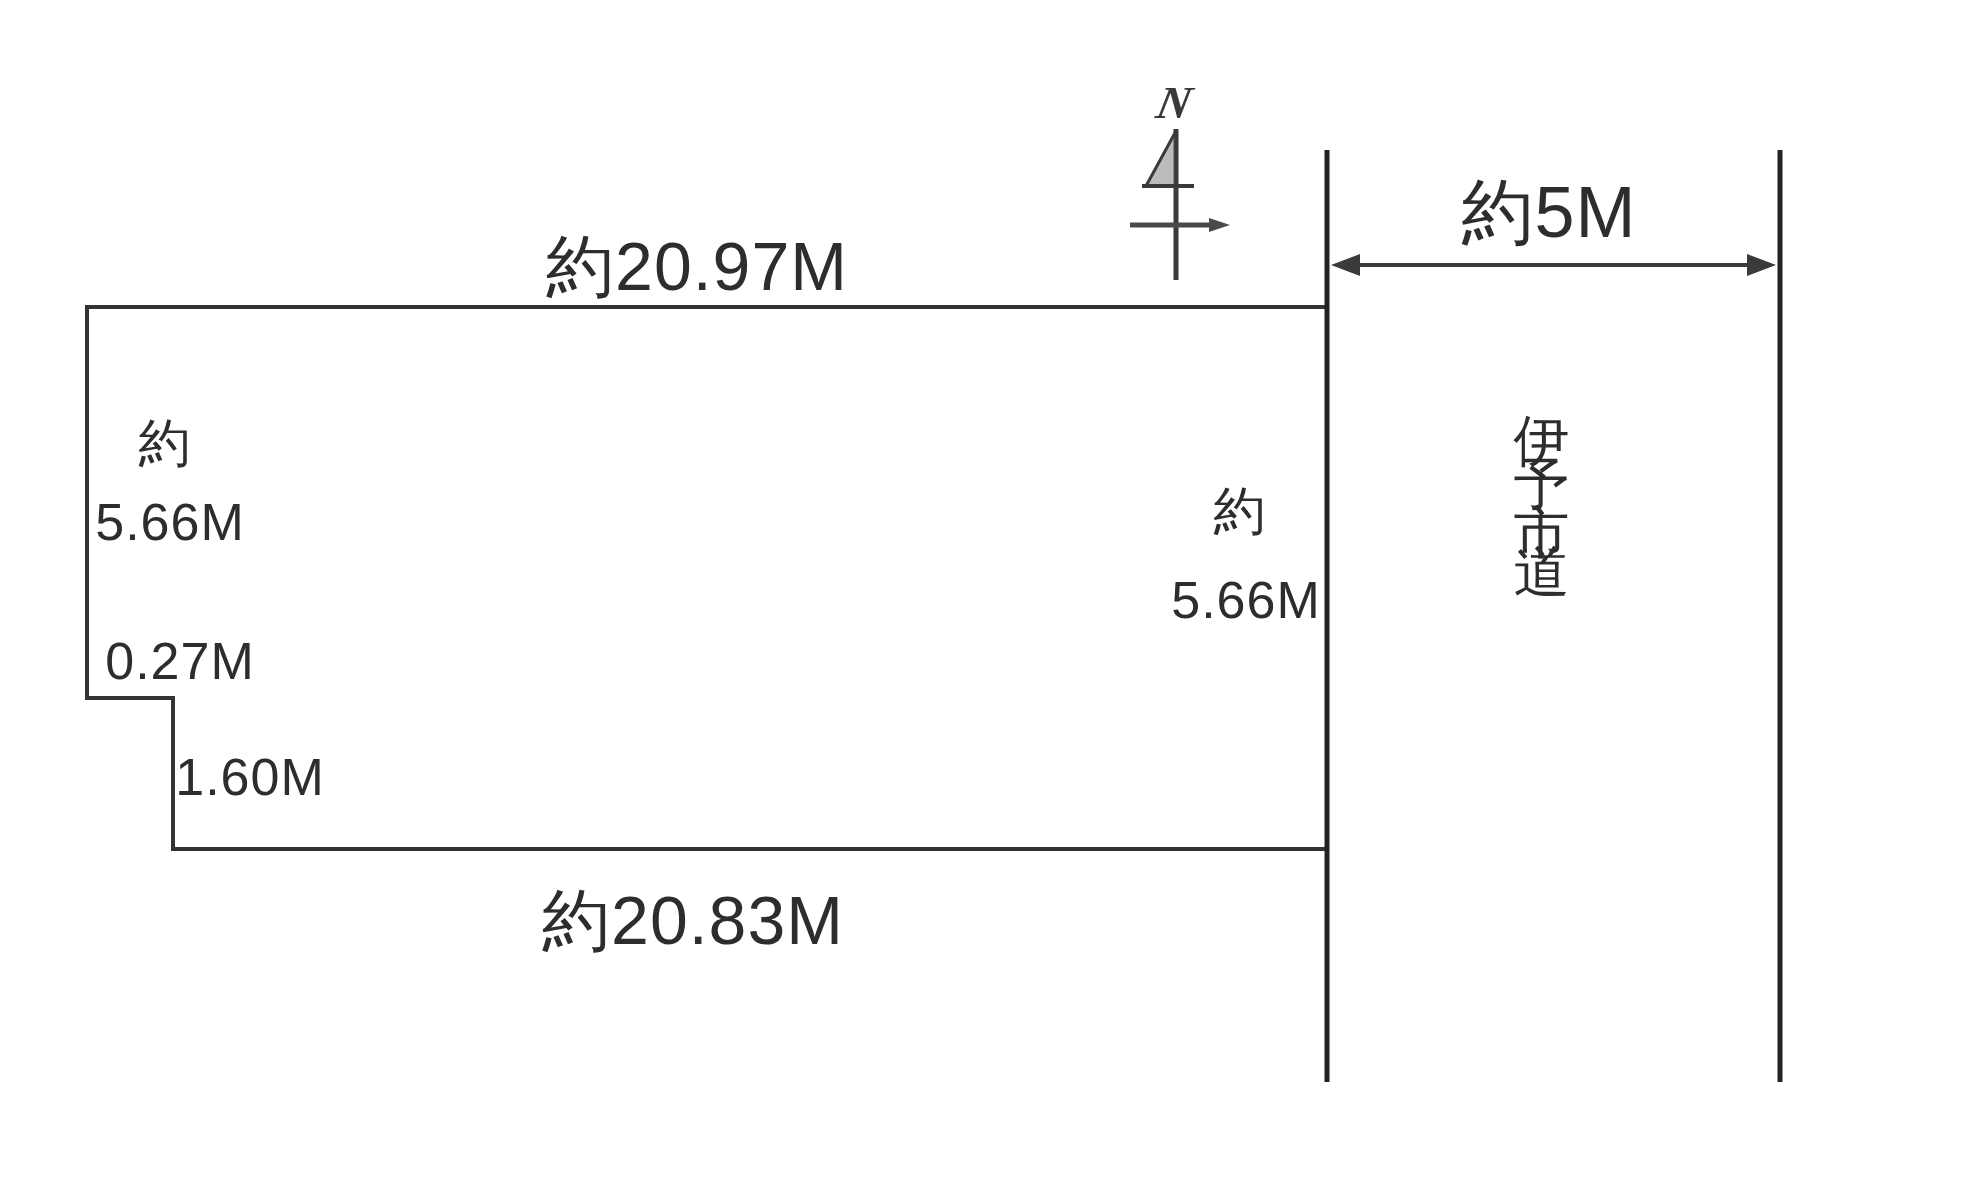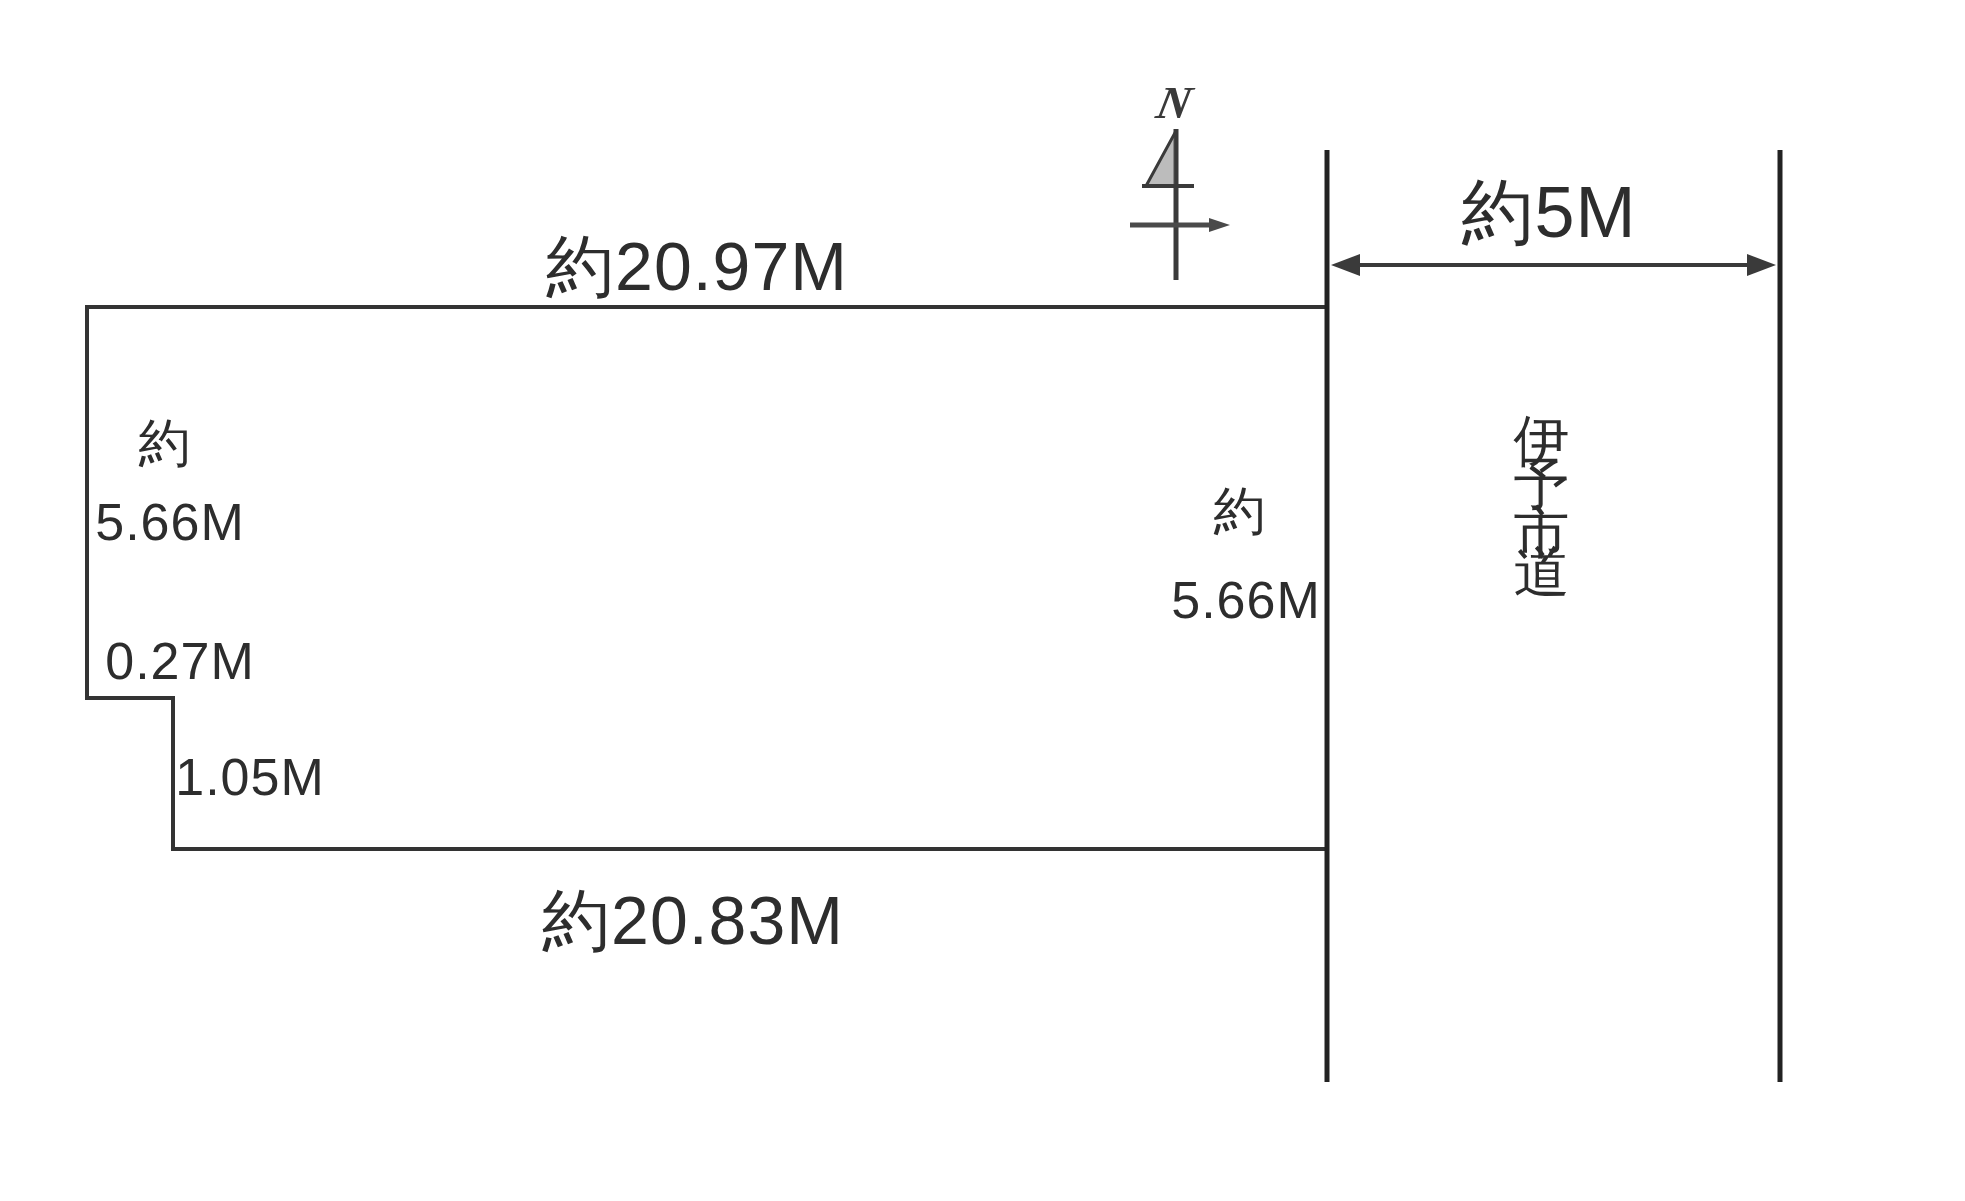--- a/index.html
+++ b/index.html
@@ -97,21 +97,21 @@
   <div class="label dim-h" id="lbl-bottom">約20.83M</div>
 
   <div class="label" id="lbl-road-width">約5M</div>
 
   <div class="label dim-s" id="lbl-left-approx">約</div>
 
   <div class="label dim-s" id="lbl-left-value">5.66M</div>
 
   <div class="label dim-s" id="lbl-notch-step">0.27M</div>
 
-  <div class="label dim-s" id="lbl-notch-depth">1.05M</div>
+  <div class="label dim-s" id="lbl-notch-depth">1.60M</div>
 
   <div class="label dim-s" id="lbl-right-approx">約</div>
 
   <div class="label dim-s" id="lbl-right-value">5.66M</div>
 
   <div id="road-name">伊予市道</div>
 
 </div>
 
 </body></html>

